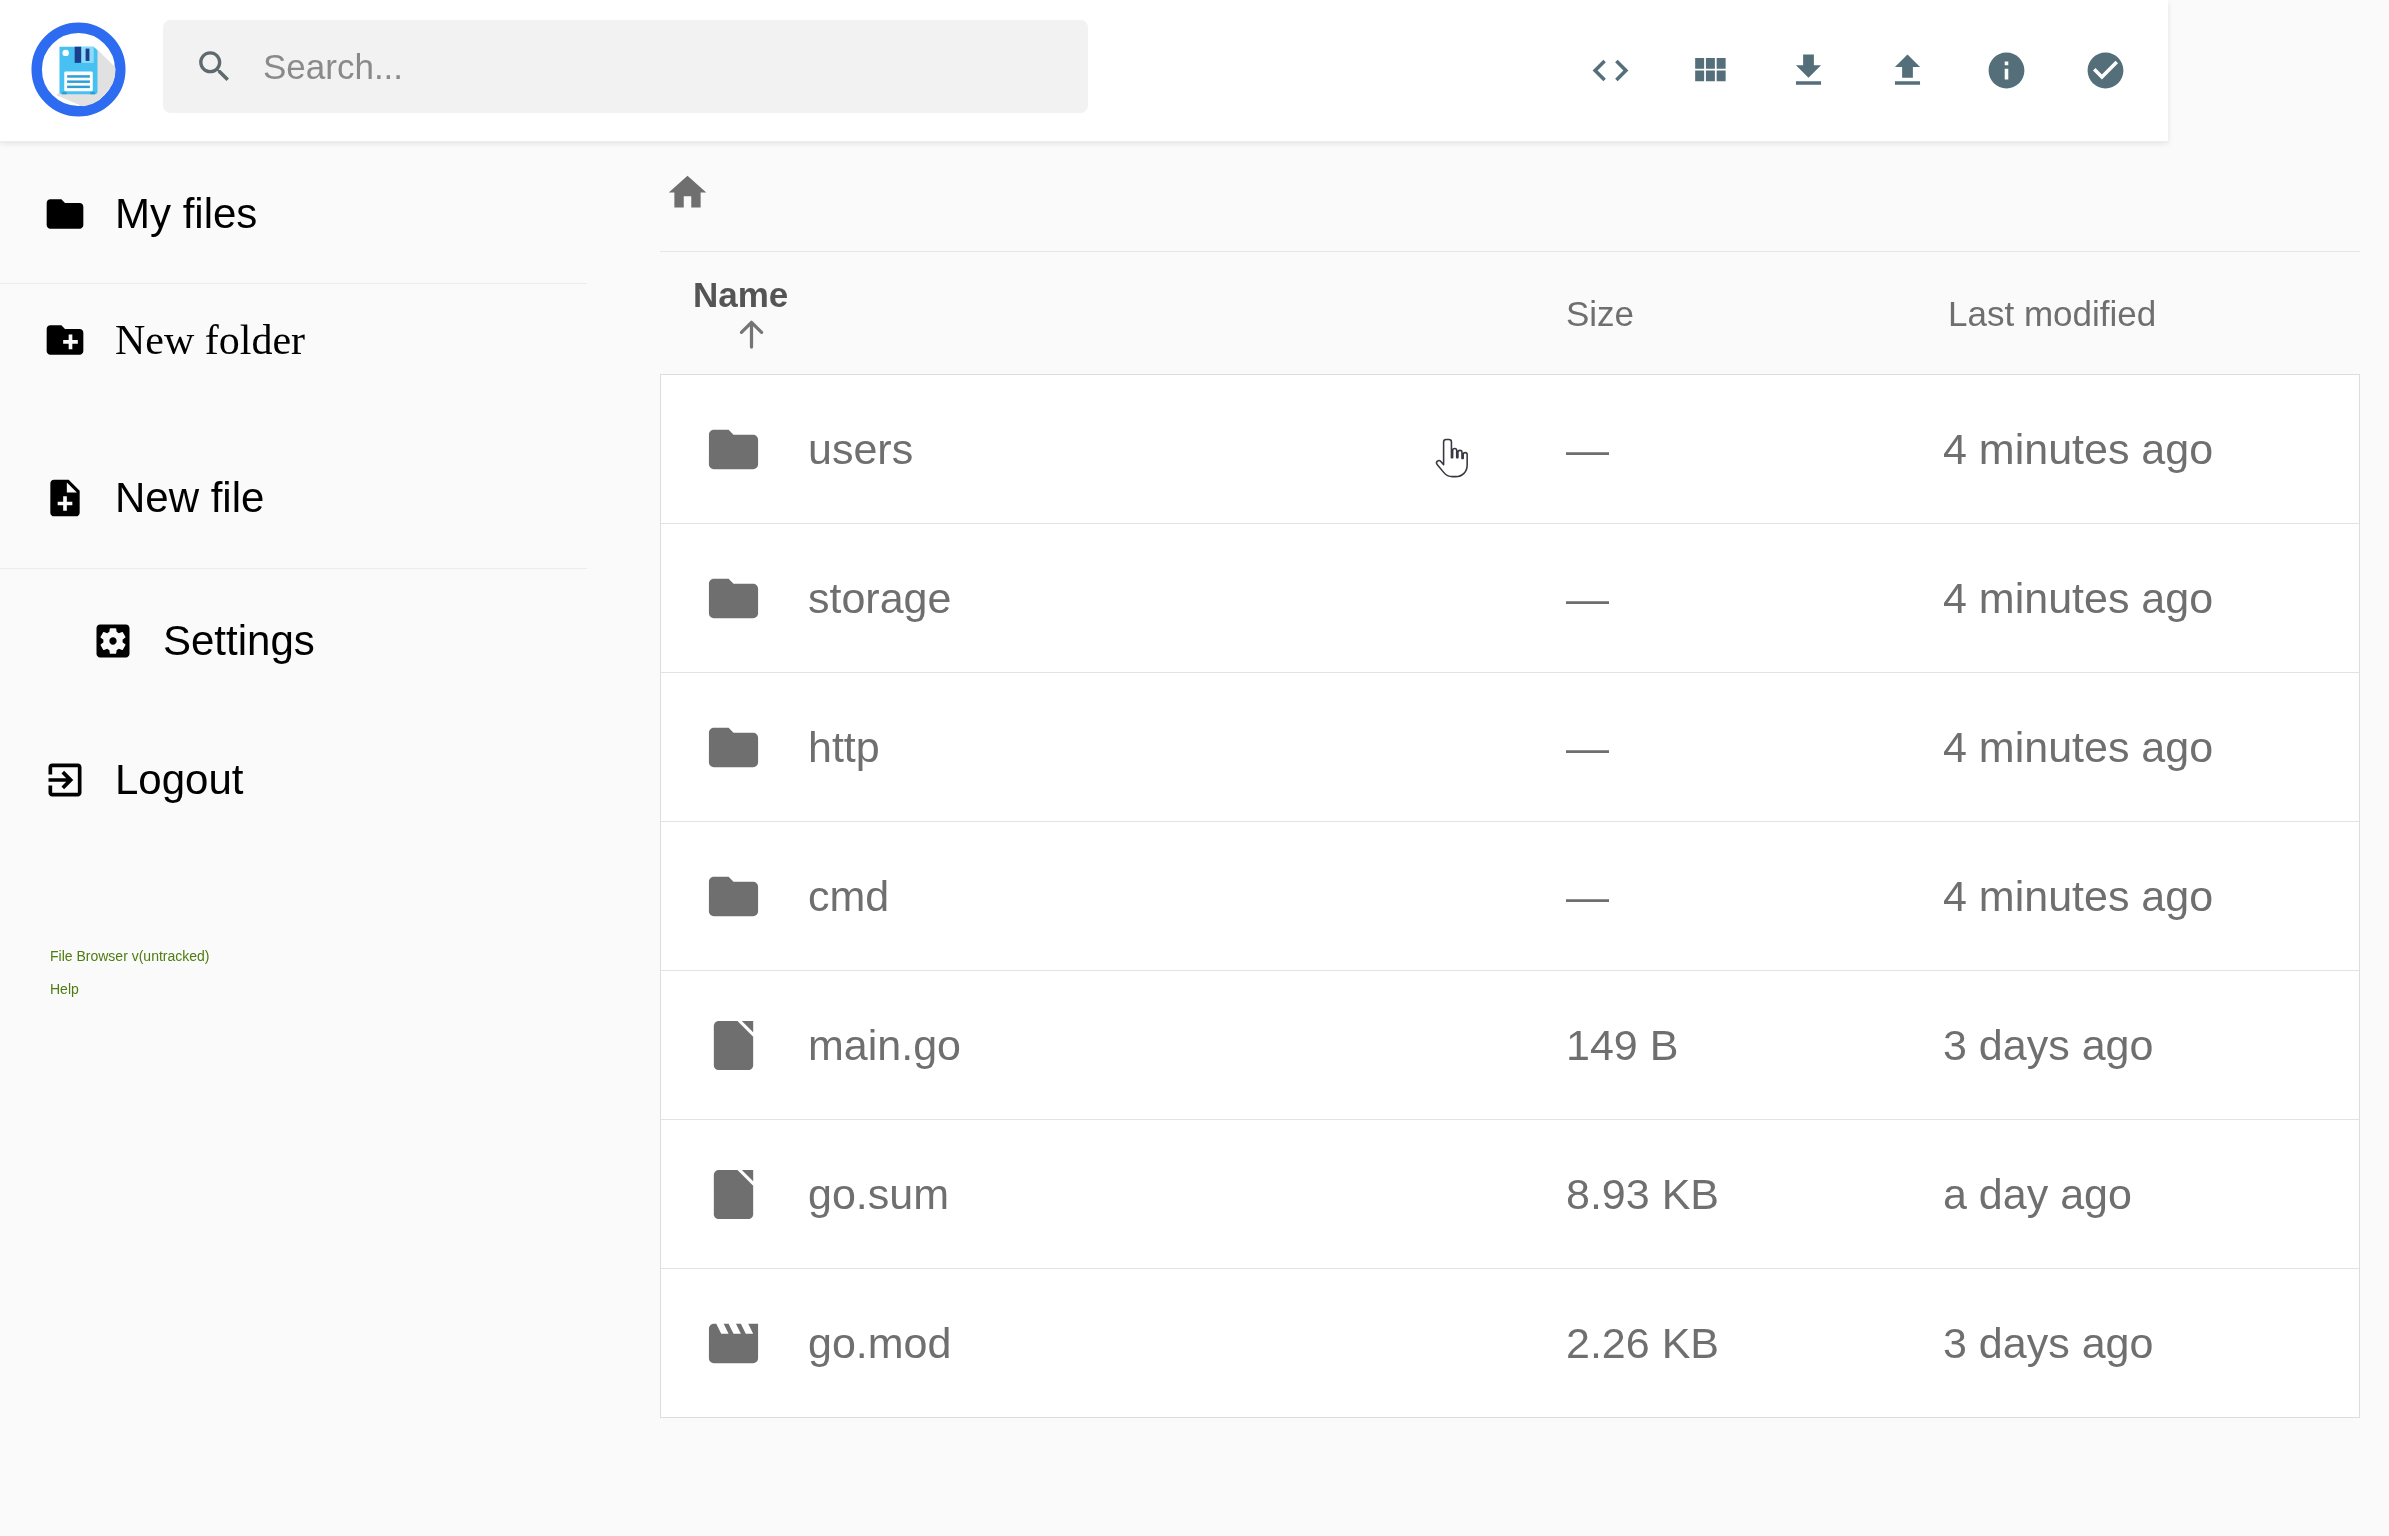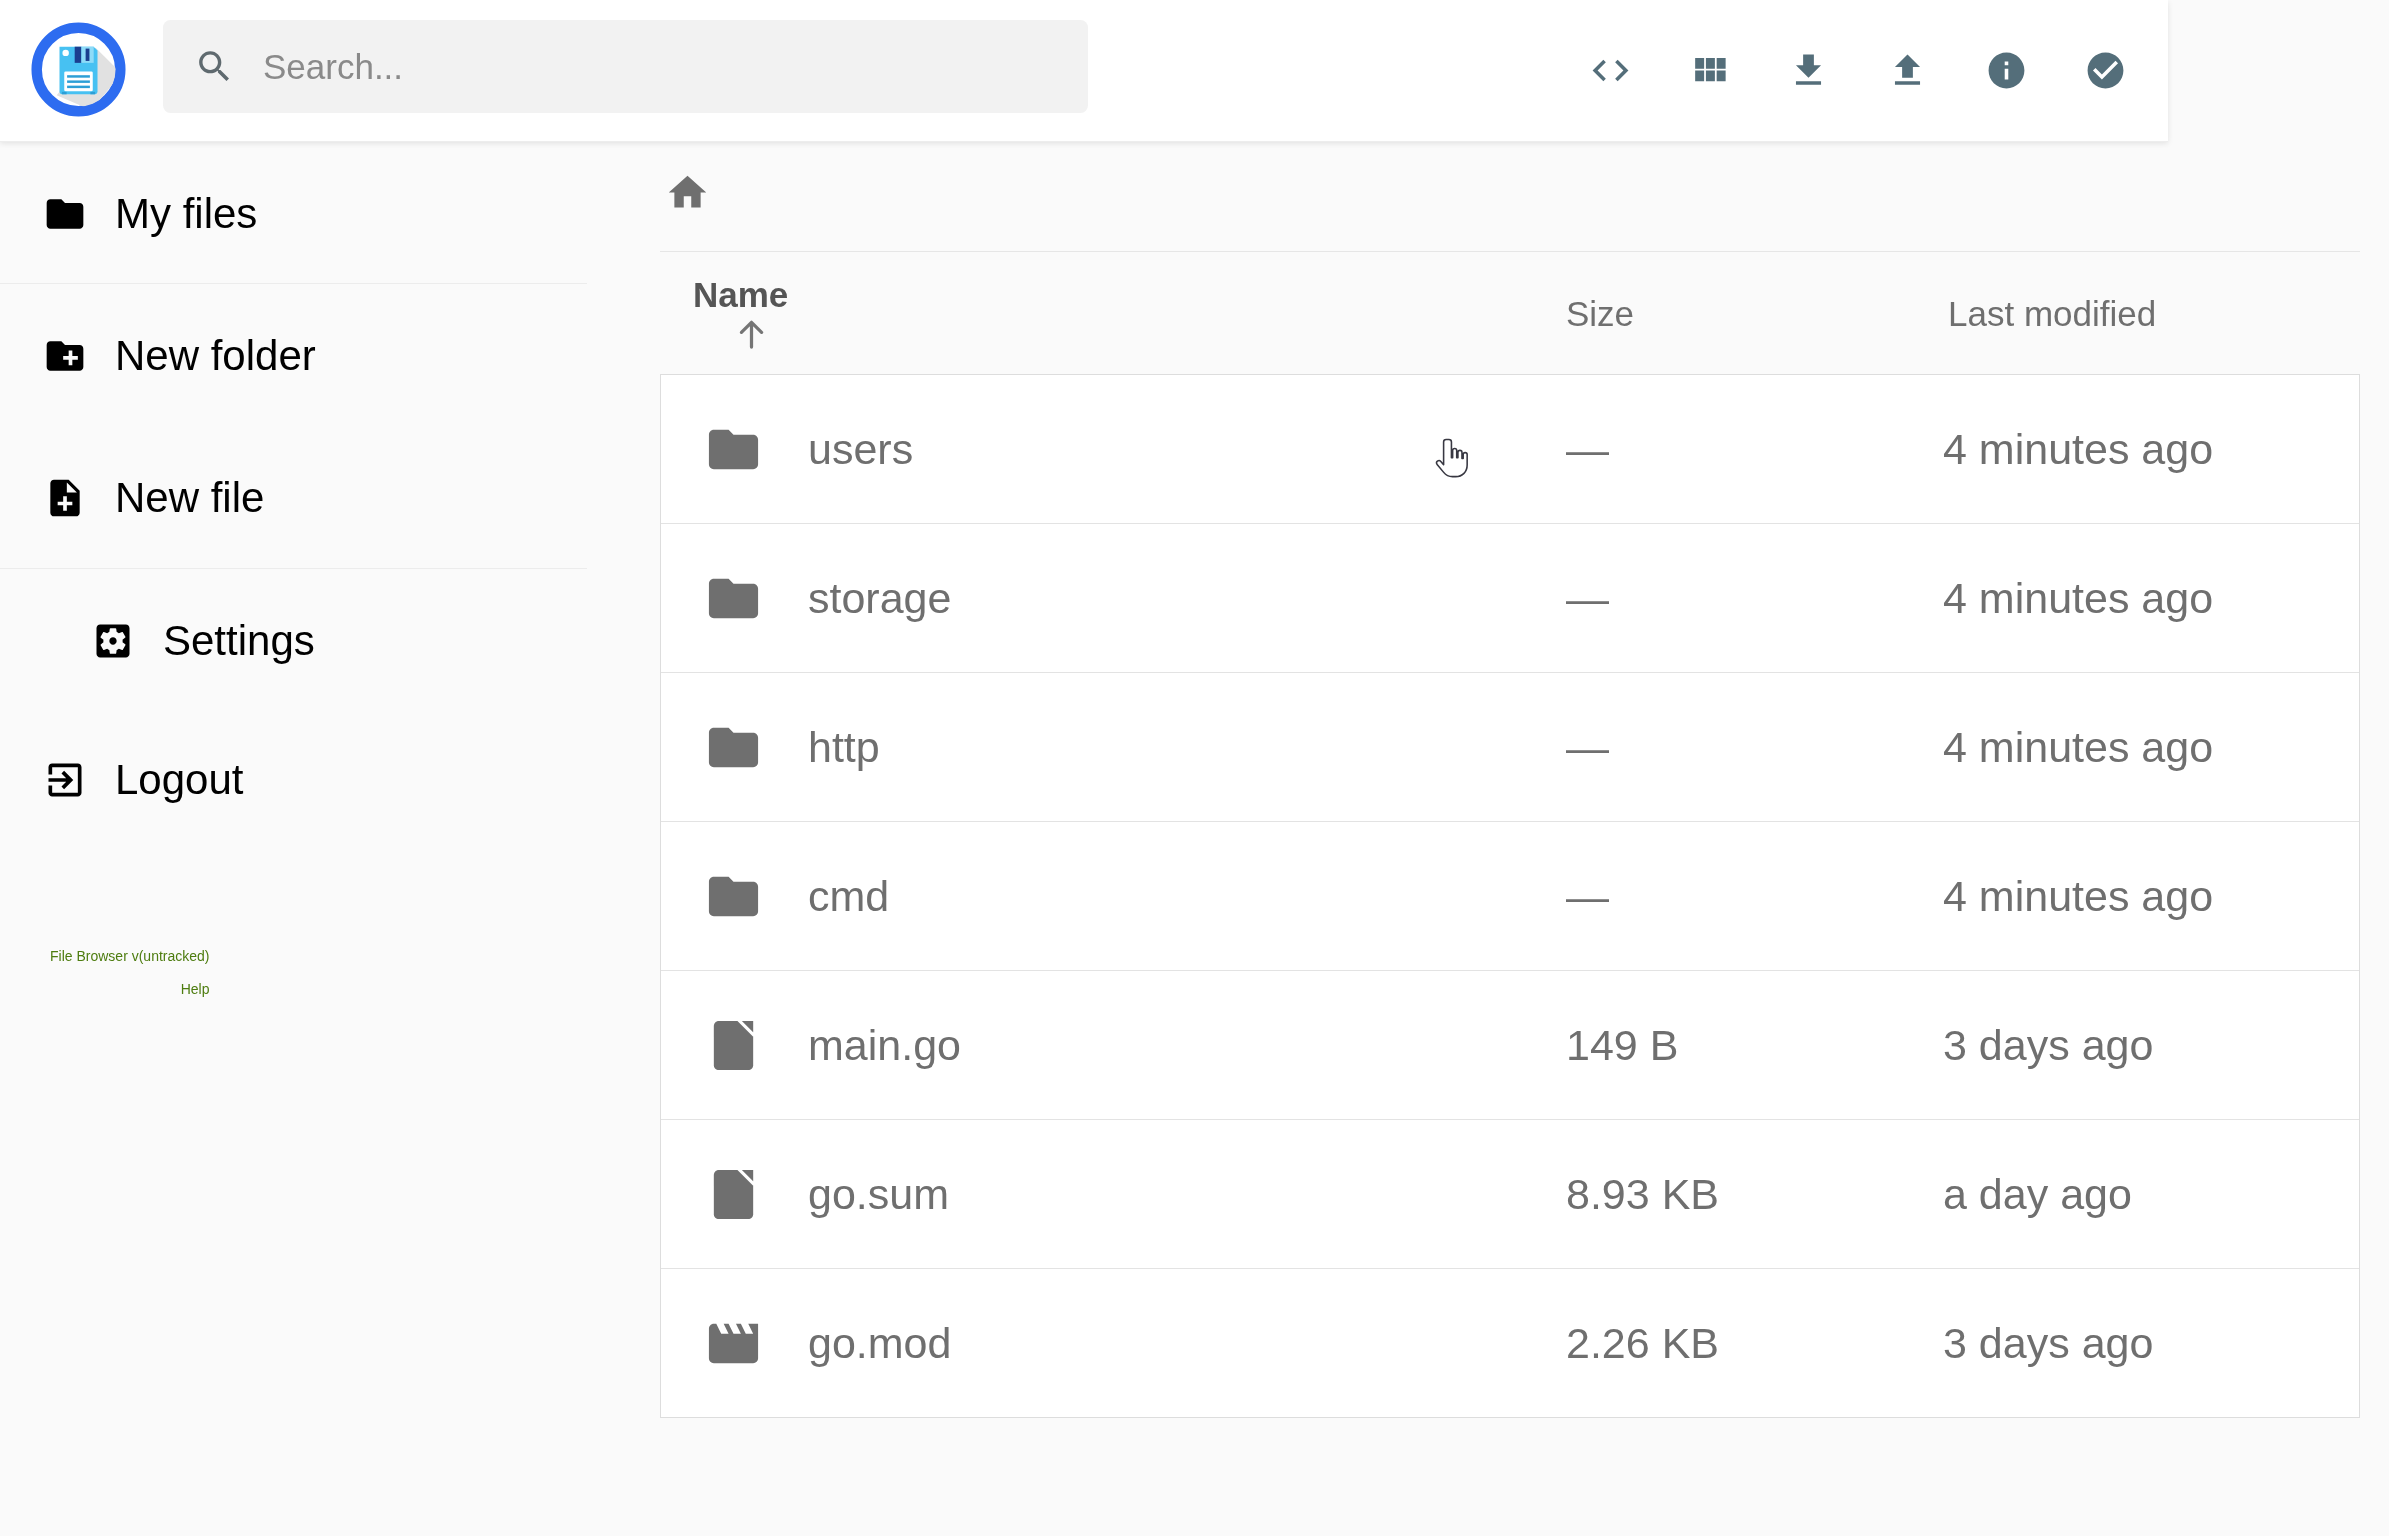--- a/index.html
+++ b/index.html
@@ -33,29 +33,29 @@
 
   
   .sidebar{position:absolute;left:0;top:141px;width:587px;bottom:0;}
   .sb-item{
     position:absolute;left:0;width:587px;height:93px;display:flex;align-items:center;
     color:#000000;cursor:pointer;
   }
   .sb-item svg{width:44px;height:44px;margin-left:43px;flex:none;}
   .sb-item .sb-label{font-size:42px;margin-left:28px;white-space:nowrap;}
   #sidebar-items .sb-item:nth-child(1){top:26px;}
-  #sidebar-items .sb-item:nth-child(2){top:168px;}
+  #sidebar-items .sb-item:nth-child(2){top:152px;font-family:Liberation Serif, serif;}
   #sidebar-items .sb-item:nth-child(3){top:310px;}
   #sidebar-items .sb-item:nth-child(4){top:453px;padding-left:48px;}
   #sidebar-items .sb-item:nth-child(5){top:592px;}
   .sb-divider{position:absolute;left:0;width:587px;border-top:1.9px solid #ececec;}
   .sb-divider.d1{top:142px;}
   .sb-divider.d2{top:427px;}
   .sb-footer{position:absolute;left:50px;top:766px;font-size:14px;line-height:33px;color:#4d7c0f;margin-top:33px;}
-  .sb-footer .help{cursor:pointer;text-align:right;}
+  .sb-footer .help{cursor:pointer;}
 
   
   .breadcrumb-home{position:absolute;left:665px;top:170px;width:45px;height:45px;color:#6f6f6f;}
   .bc-divider{position:absolute;left:660px;top:251px;width:1700px;border-top:1.9px solid #e6e6e6;}
 
   
   .listing-header{
     position:absolute;left:660px;top:253px;width:1700px;height:121px;
     font-size:35px;color:#6f6f6f;
   }

